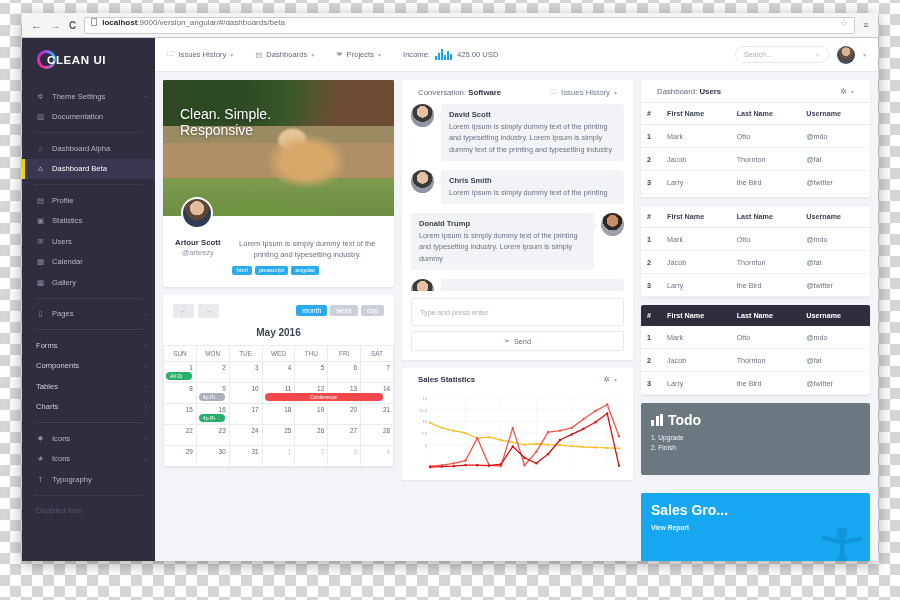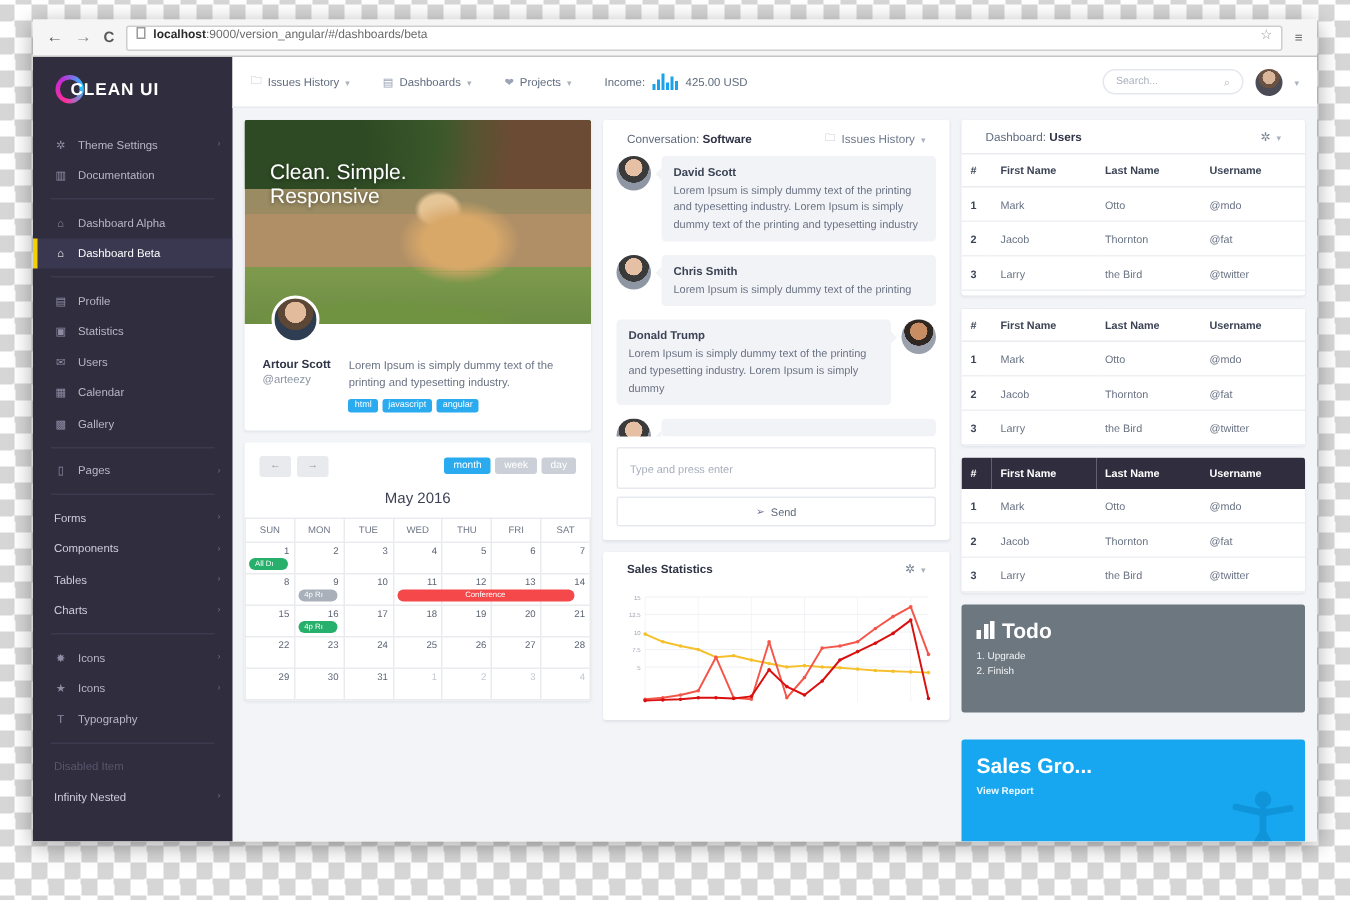--- a/index.html
+++ b/index.html
@@ -173,21 +173,21 @@
   .hero-img::after {
     content: ""; position: absolute; left: 0; bottom: 0; right: 0; height: 26%;
     background: radial-gradient(ellipse 120px 22px at 40% 100%, #6f9340 0 55%, rgba(111,147,64,0) 80%),
                 linear-gradient(rgba(126,150,80,0), #6d8c44);
   }
   .hero-txt {
     position: absolute; left: 17px; top: 26px; z-index: 3;
     font-size: 14px; line-height: 1.15; font-weight: normal; color: #fff;
     text-shadow: 0 1px 3px rgba(0,0,0,.45);
   }
-  .hero-foot { padding: 0 12px 12px; position: relative; }
+  .hero-foot { padding: 0 12px 12px; position: relative; text-align: center; }
   .hero-av {
     position: absolute; left: 18px; top: -19px;
     width: 32px; height: 32px; border-radius: 50%; border: 2px solid #fff;
     background: radial-gradient(circle at 50% 33%, #e2bb9c 0 30%, #5c4636 31% 50%, #2f3d52 51%);
   }
   .hero-body { display: flex; gap: 12px; padding-top: 22px; }
   .hero-name { font-size: 7.8px; font-weight: bold; color: #2f3446; white-space: nowrap; }
   .hero-handle { font-size: 7.5px; color: #8b94a3; margin-top: 1px; }
   .hero-desc { font-size: 7.5px; color: #6a7384; line-height: 1.5; flex: 1; }
   .tags { display: flex; gap: 3px; margin-top: 5px; }
@@ -203,21 +203,21 @@
     color: #8e97a5; font-size: 7px; display: flex; align-items: center;
     justify-content: center; margin-right: 4px; cursor: pointer;
   }
   .cal-views { margin-left: auto; display: flex; gap: 3px; }
   .cv {
     padding: 2px 6px; border-radius: 2px; font-size: 6.8px;
     background: #cbd0d8; color: #fff; cursor: pointer;
   }
   .cv.on { background: #2aaaef; }
   .cal-title {
-    text-align: center; font-size: 10px; font-weight: normal;
+    text-align: center; font-size: 10px; font-weight: bold;
     color: #3b4355; padding: 5px 0 7px;
   }
   table.cal { width: 100%; border-collapse: collapse; table-layout: fixed; }
   table.cal th {
     font-size: 6.4px; font-weight: normal; color: #6e7787; padding: 4px 0;
     border: 1px solid #e9ebef; text-align: center;
   }
   table.cal td {
     height: 21px; border: 1px solid #e9ebef; vertical-align: top;
     font-size: 6.4px; color: #5b6374; text-align: right;
@@ -411,24 +411,20 @@
             <span class="lbl">Icons</span>
             <span class="car">›</span>
           </div>
           <div class="mi">
             <span class="ico">T</span>
             <span class="lbl">Typography</span>
           </div>
           <div class="sep"></div>
           <div class="mi dim">
             <span class="lbl">Disabled Item</span>
-          </div>
-          <div class="mi cat">
-            <span class="lbl">Infinity Nested</span>
-            <span class="car">›</span>
           </div>
         </div>
     </div>
 
     <div class="main">
 
       <div class="topbar">
         <div class="tb-item">
           <span class="ico">🗀</span>
           <span>Issues History</span>

